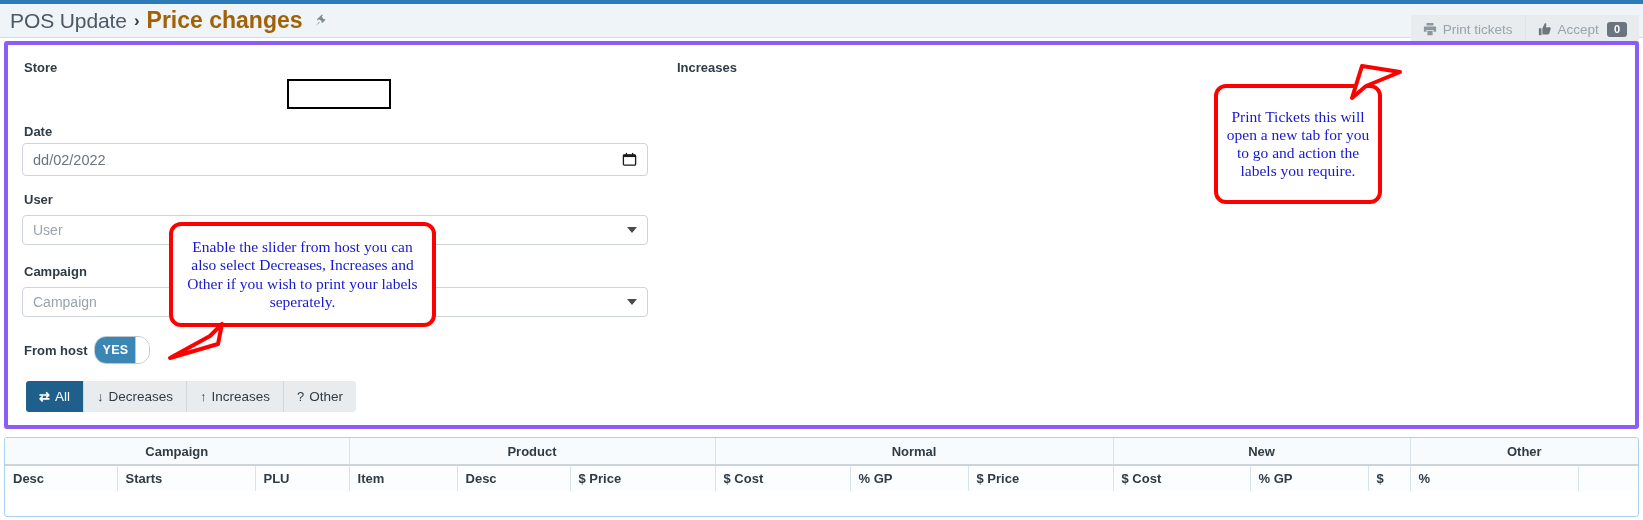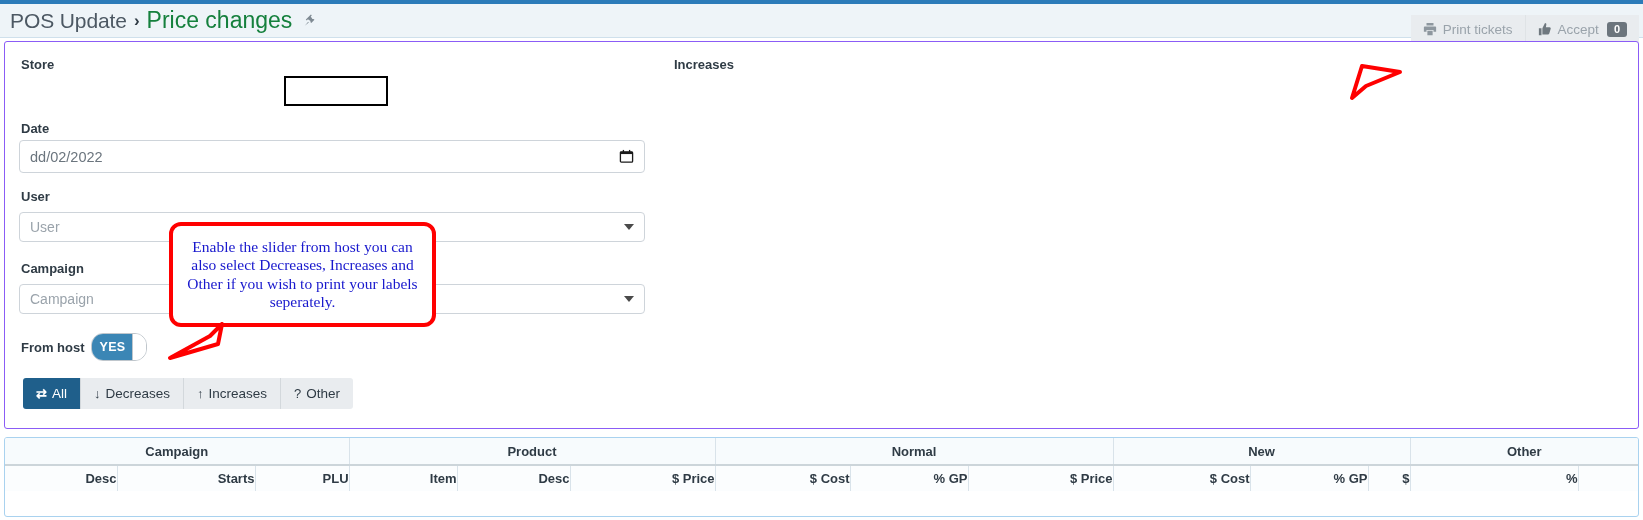--- a/index.html
+++ b/index.html
@@ -23,28 +23,28 @@
     position: absolute; left: 0; top: 4px; width: 1643px; height: 34px;
     background: #eef4f8;
     border-bottom: 1px solid #cfe0ec;
     display: flex; align-items: center;
     padding-left: 10px;
   }
   .crumb-parent {
     font-size: 21px; color: #4c5863; font-weight: 400; letter-spacing: -0.1px;
   }
   .crumb-sep { font-size: 17px; color: #2f3b45; font-weight: bold; margin: 0 7px; }
-  .crumb-current { font-size: 23px; color: #15803d; font-weight: 400; }
+  .crumb-current { font-size: 23px; color: #a16207; font-weight: 700; }
   .pin-icon { margin-left: 10px; display: inline-flex; align-items: center; }
 
   
   .filter-panel {
     position: absolute; left: 4px; top: 41px; width: 1635px; height: 388px;
     background: #ffffff;
-    border: 1px solid #8b5cf6;
+    border: 4px solid #8b5cf6;
     border-radius: 3px;
   }
 
   .field-label {
     font-size: 13px; font-weight: bold; color: #2f3b45;
   }
 
   
   .store-label { position: absolute; left: 16px; top: 15px; }
   .store-box {
@@ -190,21 +190,21 @@
     overflow: hidden;
   }
   table.grid { border-collapse: collapse; width: 100%; table-layout: fixed; }
   table.grid th {
     font-size: 13px; color: #2f3b45; font-weight: bold;
     background: #f7fbfd;
     border-right: 1px solid #d9e3ea;
     height: 27px; padding: 0;
   }
   table.grid tr.group-row th { text-align: center; border-bottom: 2px solid #ccd5da; }
-  table.grid tr.sub-row th { text-align: right; padding-left: 8px; background: #fbfdfe; height: 26px; margin-left: 8px; }
+  table.grid tr.sub-row th { text-align: left; padding-left: 8px; background: #fbfdfe; height: 26px; margin-left: 8px; }
   table.grid th:last-child { border-right: none; }
 </style>
 </head>
 <body>
 
 <div id="app">
 
   <div class="top-accent"></div>
 
   <div class="page-head">
@@ -309,20 +309,21 @@
     </div>
 
     <div class="field-label dept-label">Increases</div>
   </div>
 
   <div class="callout" id="callout-slider">Enable the slider from host you can also select Decreases, Increases and Other if you wish to print your labels seperately.</div>
   <svg class="tail" style="left:160px; top:322px;" width="70" height="40">
     <path d="M62 2 L58 22 L10 36 L50 14 Z" fill="#ffffff" stroke="#ff0000" stroke-width="4" stroke-linejoin="round"></path>
   </svg>
 
+  <div class="callout" id="callout-print">Print Tickets this will open a new tab for you to go and action the labels you require.</div>
   <svg class="tail" style="left:1348px; top:60px;" width="58" height="42">
     <path d="M4 38 L14 6 L52 12 L18 26 Z" fill="#ffffff" stroke="#ff0000" stroke-width="4" stroke-linejoin="round"></path>
   </svg>
 
   <div class="table-wrap">
     <table class="grid">
       <colgroup>
         <col style="width:112px">
           <col style="width:138px">
           <col style="width:94px">

